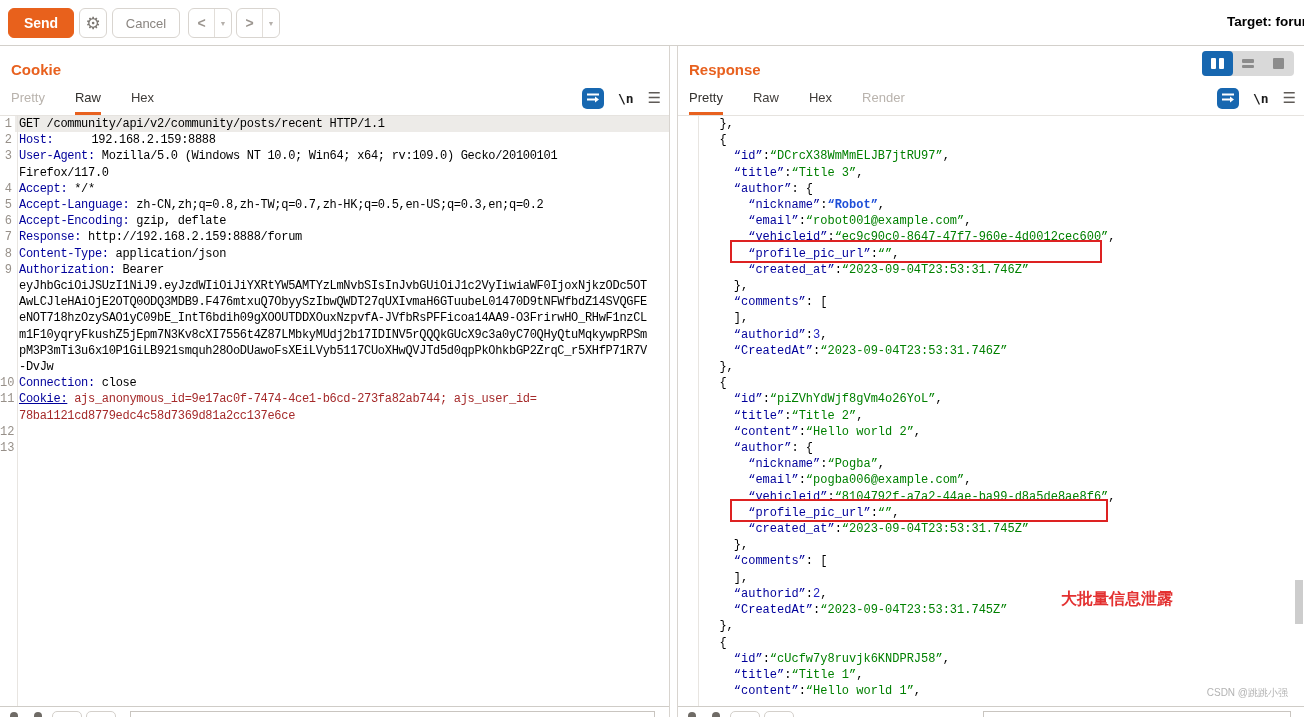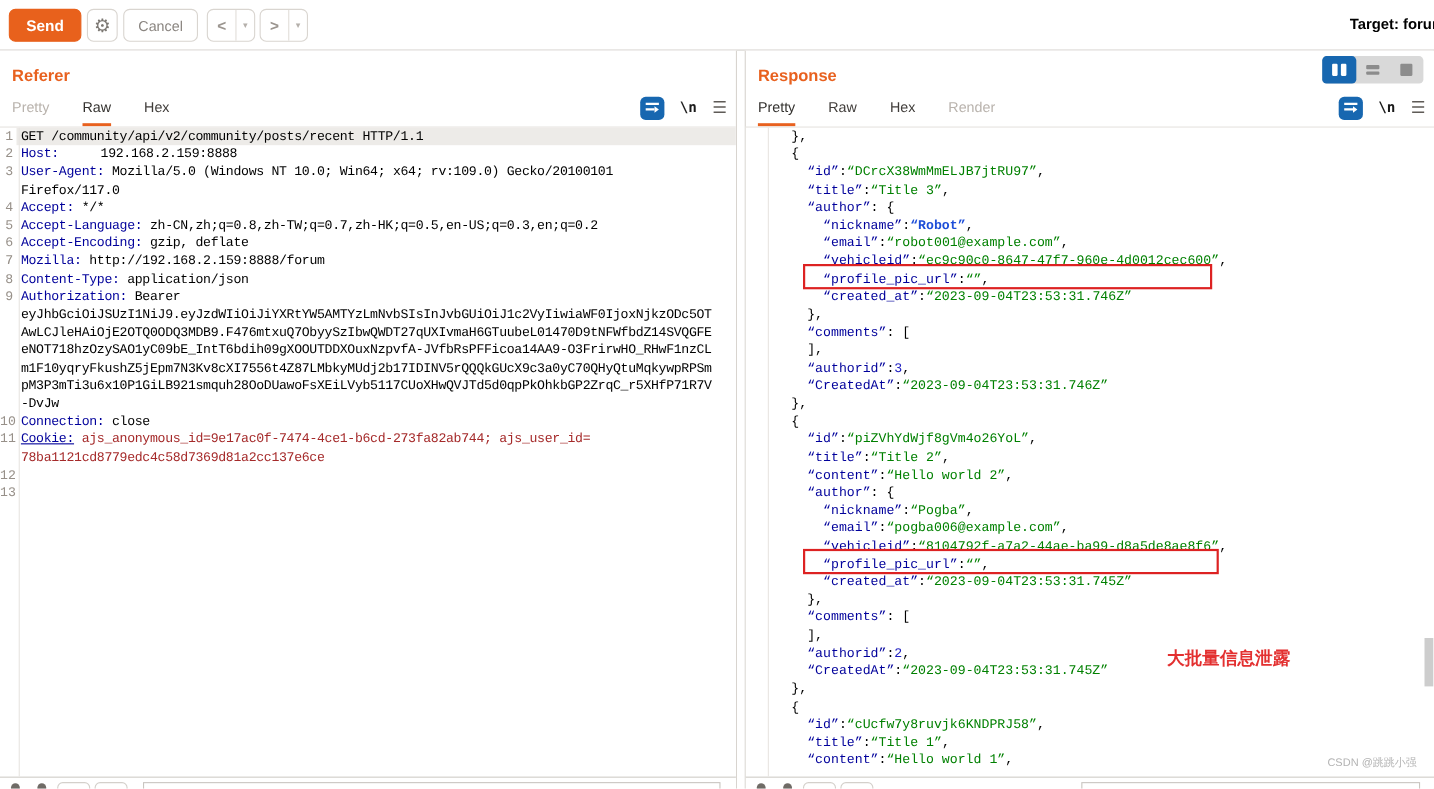--- a/index.html
+++ b/index.html
@@ -88,21 +88,21 @@
       <span class="drop">▼</span>
     </div>
     <div class="btn split" id="fwd-btn">
       <span class="main">&gt;</span>
       <span class="drop">▼</span>
     </div>
     <div id="target-label">Target: forum</div>
   </div>
 
   <div class="panel" id="request-panel">
-    <div class="panel-title">Referer</div>
+    <div class="panel-title">Cookie</div>
     <div class="tabs">
       <span class="tab dim">Pretty</span><span class="tab active">Raw</span><span class="tab">Hex</span>
     </div>
     <div class="editor-icons">
       <span class="wrap-ico">
         <svg width="14" height="12" viewBox="0 0 14 12">
             <path d="M1 2.5 H13 M1 7.5 H9" stroke="#fff" stroke-width="2" fill="none"></path>
             <path d="M9 4.5 L13 7.5 L9 10.5 Z" fill="#fff"></path>
           </svg>
       </span>
@@ -112,21 +112,21 @@
     <div class="editor code" id="req-editor">
       <div class="gutterline"></div>
       <div id="req-code">
           <div class="crow"><span class="ln">1</span><span class="ct hl"><span style="color: rgb(0, 0, 0);">GET /community/api/v2/community/posts/recent HTTP/1.1</span></span></div>
           <div class="crow"><span class="ln">2</span><span class="ct"><span style="color: rgb(0, 0, 155);">Host:</span><span style="color: rgb(0, 0, 0); margin-left: 31px;"> 192.168.2.159:8888</span></span></div>
           <div class="crow"><span class="ln">3</span><span class="ct"><span style="color: rgb(0, 0, 155);">User-Agent:</span><span style="color: rgb(0, 0, 0);"> Mozilla/5.0 (Windows NT 10.0; Win64; x64; rv:109.0) Gecko/20100101</span></span></div>
           <div class="crow"><span class="ln"></span><span class="ct"><span style="color: rgb(0, 0, 0);">Firefox/117.0</span></span></div>
           <div class="crow"><span class="ln">4</span><span class="ct"><span style="color: rgb(0, 0, 155);">Accept:</span><span style="color: rgb(0, 0, 0);"> */*</span></span></div>
           <div class="crow"><span class="ln">5</span><span class="ct"><span style="color: rgb(0, 0, 155); margin-top: 10px;">Accept-Language:</span><span style="color: rgb(0, 0, 0);"> zh-CN,zh;q=0.8,zh-TW;q=0.7,zh-HK;q=0.5,en-US;q=0.3,en;q=0.2</span></span></div>
           <div class="crow"><span class="ln">6</span><span class="ct"><span style="color: rgb(0, 0, 155);">Accept-Encoding:</span><span style="color: rgb(0, 0, 0);"> gzip, deflate</span></span></div>
-          <div class="crow"><span class="ln">7</span><span class="ct"><span style="color: rgb(0, 0, 155);">Mozilla:</span><span style="color: rgb(0, 0, 0);"> http://192.168.2.159:8888/forum</span></span></div>
+          <div class="crow"><span class="ln">7</span><span class="ct"><span style="color: rgb(0, 0, 155);">Response:</span><span style="color: rgb(0, 0, 0);"> http://192.168.2.159:8888/forum</span></span></div>
           <div class="crow"><span class="ln">8</span><span class="ct"><span style="color: rgb(0, 0, 155);">Content-Type:</span><span style="color: rgb(0, 0, 0);"> application/json</span></span></div>
           <div class="crow"><span class="ln">9</span><span class="ct"><span style="color: rgb(0, 0, 155);">Authorization:</span><span style="color: rgb(0, 0, 0);"> Bearer</span></span></div>
           <div class="crow"><span class="ln"></span><span class="ct"><span style="color: rgb(0, 0, 0);">eyJhbGciOiJSUzI1NiJ9.eyJzdWIiOiJiYXRtYW5AMTYzLmNvbSIsInJvbGUiOiJ1c2VyIiwiaWF0IjoxNjkzODc5OT</span></span></div>
           <div class="crow"><span class="ln"></span><span class="ct"><span style="color: rgb(0, 0, 0);">AwLCJleHAiOjE2OTQ0ODQ3MDB9.F476mtxuQ7ObyySzIbwQWDT27qUXIvmaH6GTuubeL01470D9tNFWfbdZ14SVQGFE</span></span></div>
           <div class="crow"><span class="ln"></span><span class="ct"><span style="color: rgb(0, 0, 0);">eNOT718hzOzySAO1yC09bE_IntT6bdih09gXOOUTDDXOuxNzpvfA-JVfbRsPFFicoa14AA9-O3FrirwHO_RHwF1nzCL</span></span></div>
           <div class="crow"><span class="ln"></span><span class="ct"><span style="color: rgb(0, 0, 0);">m1F10yqryFkushZ5jEpm7N3Kv8cXI7556t4Z87LMbkyMUdj2b17IDINV5rQQQkGUcX9c3a0yC70QHyQtuMqkywpRPSm</span></span></div>
           <div class="crow"><span class="ln"></span><span class="ct"><span style="color: rgb(0, 0, 0);">pM3P3mTi3u6x10P1GiLB921smquh28OoDUawoFsXEiLVyb5117CUoXHwQVJTd5d0qpPkOhkbGP2ZrqC_r5XHfP71R7V</span></span></div>
           <div class="crow"><span class="ln"></span><span class="ct"><span style="color: rgb(0, 0, 0);">-DvJw</span></span></div>
           <div class="crow"><span class="ln">10</span><span class="ct"><span style="color: rgb(0, 0, 155);">Connection:</span><span style="color: rgb(0, 0, 0);"> close</span></span></div>
           <div class="crow"><span class="ln">11</span><span class="ct"><span style="color: rgb(0, 0, 155); text-decoration: underline;">Cookie:</span><span style="color: rgb(0, 0, 0);"> </span><span style="color: rgb(165, 42, 42);">ajs_anonymous_id=9e17ac0f-7474-4ce1-b6cd-273fa82ab744; ajs_user_id=</span></span></div>

